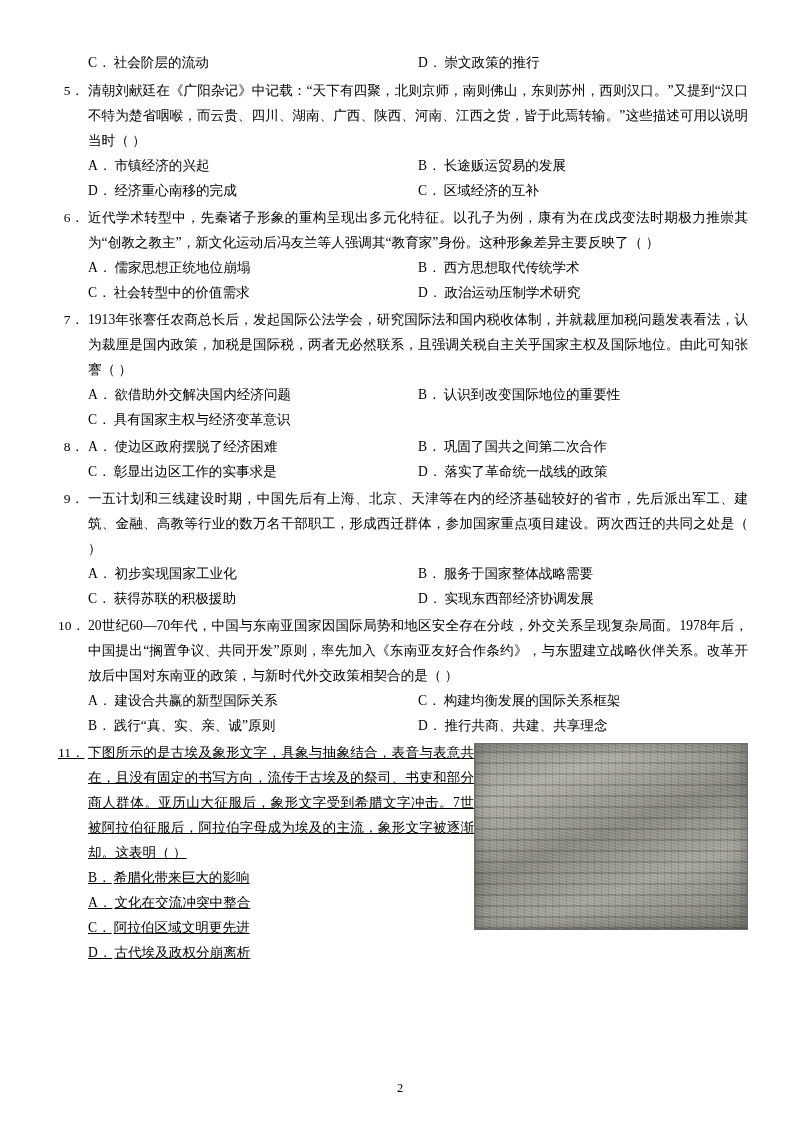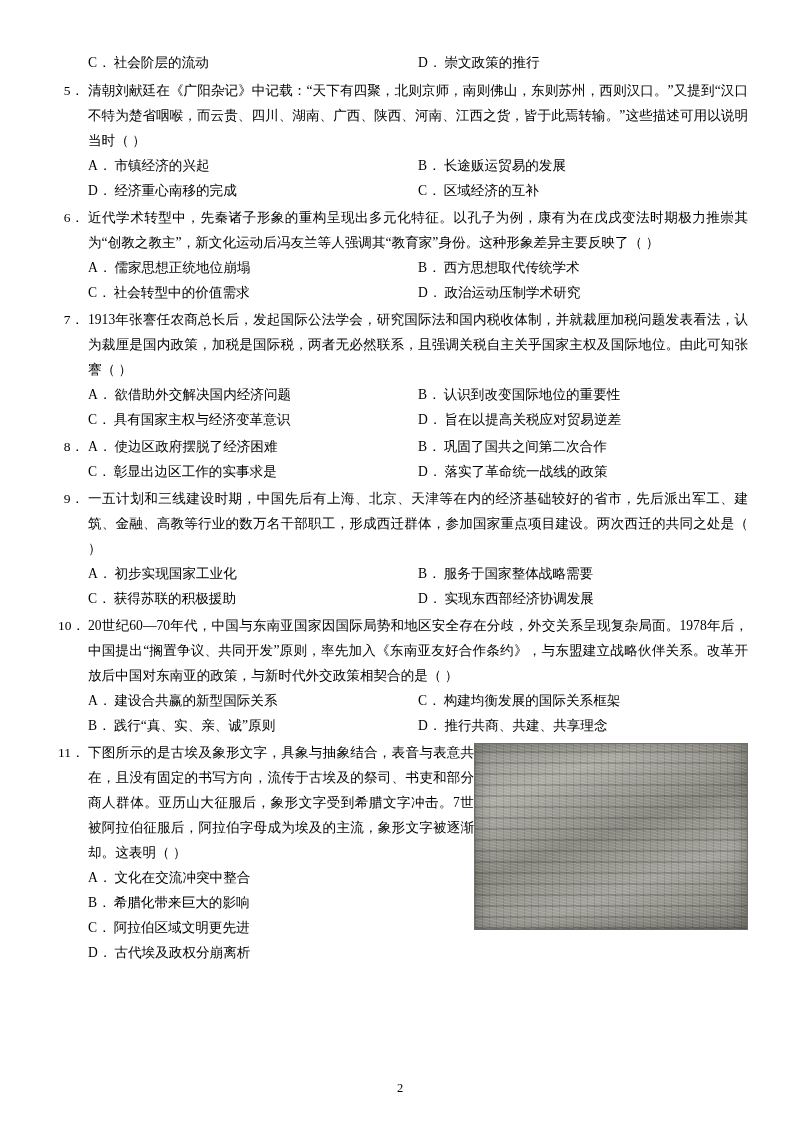--- a/index.html
+++ b/index.html
@@ -75,20 +75,21 @@
     display: flex;
     margin-bottom: 3px;
     padding-left: 30px;
   }
   .top-opts .opt {
     width: 50%;
   }
   
   .q11-wrap {
     position: relative;
+    text-decoration: underline;
   }
   .fig {
     position: absolute;
     right: 0;
     top: 3px;
     width: 272px;
     height: 185px;
     background:
       repeating-linear-gradient(
         0deg,
@@ -179,21 +180,20 @@
     </div>
 
     <div class="q">
       <div class="q-num">7．</div>
       <div class="q-body">
         <div class="stem">1913年张謇任农商总长后，发起国际公法学会，研究国际法和国内税收体制，并就裁厘加税问题发表看法，认为裁厘是国内政策，加税是国际税，两者无必然联系，且强调关税自主关乎国家主权及国际地位。由此可知张謇（      ）</div>
         <div class="opts">
           <div class="opt"><span class="opt-label">A．</span><span class="opt-text">欲借助外交解决国内经济问题</span></div>
           <div class="opt"><span class="opt-label">B．</span><span class="opt-text">认识到改变国际地位的重要性</span></div>
           <div class="opt"><span class="opt-label">C．</span><span class="opt-text">具有国家主权与经济变革意识</span></div>
-          <div class="opt"><span class="opt-label">D．</span><span class="opt-text">旨在以提高关税应对贸易逆差</span></div>
         </div>
       </div>
     </div>
 
     <div class="q">
       <div class="q-num">8．</div>
       <div class="q-body">
         <div class="opts">
           <div class="opt"><span class="opt-label">A．</span><span class="opt-text">使边区政府摆脱了经济困难</span></div>
           <div class="opt"><span class="opt-label">B．</span><span class="opt-text">巩固了国共之间第二次合作</span></div>
@@ -231,22 +231,22 @@
 
     <div class="q q11-wrap">
       <div class="q-num">11．</div>
       <div class="q-body">
         <div class="fig">
           <div class="grain"></div>
         </div>
         <div class="q11-text">
           <div class="stem">下图所示的是古埃及象形文字，具象与抽象结合，表音与表意共同在，且没有固定的书写方向，流传于古埃及的祭司、书吏和部分大商人群体。亚历山大征服后，象形文字受到希腊文字冲击。7世纪被阿拉伯征服后，阿拉伯字母成为埃及的主流，象形文字被逐渐忘却。这表明（      ）</div>
           <div class="opts">
+            <div class="opt full"><span class="opt-label">B．</span><span class="opt-text">希腊化带来巨大的影响</span></div>
             <div class="opt full"><span class="opt-label">A．</span><span class="opt-text">文化在交流冲突中整合</span></div>
-            <div class="opt full"><span class="opt-label">B．</span><span class="opt-text">希腊化带来巨大的影响</span></div>
             <div class="opt full"><span class="opt-label">C．</span><span class="opt-text">阿拉伯区域文明更先进</span></div>
             <div class="opt full"><span class="opt-label">D．</span><span class="opt-text">古代埃及政权分崩离析</span></div>
           </div>
         </div>
       </div>
     </div>
 
 
   </div>
 

